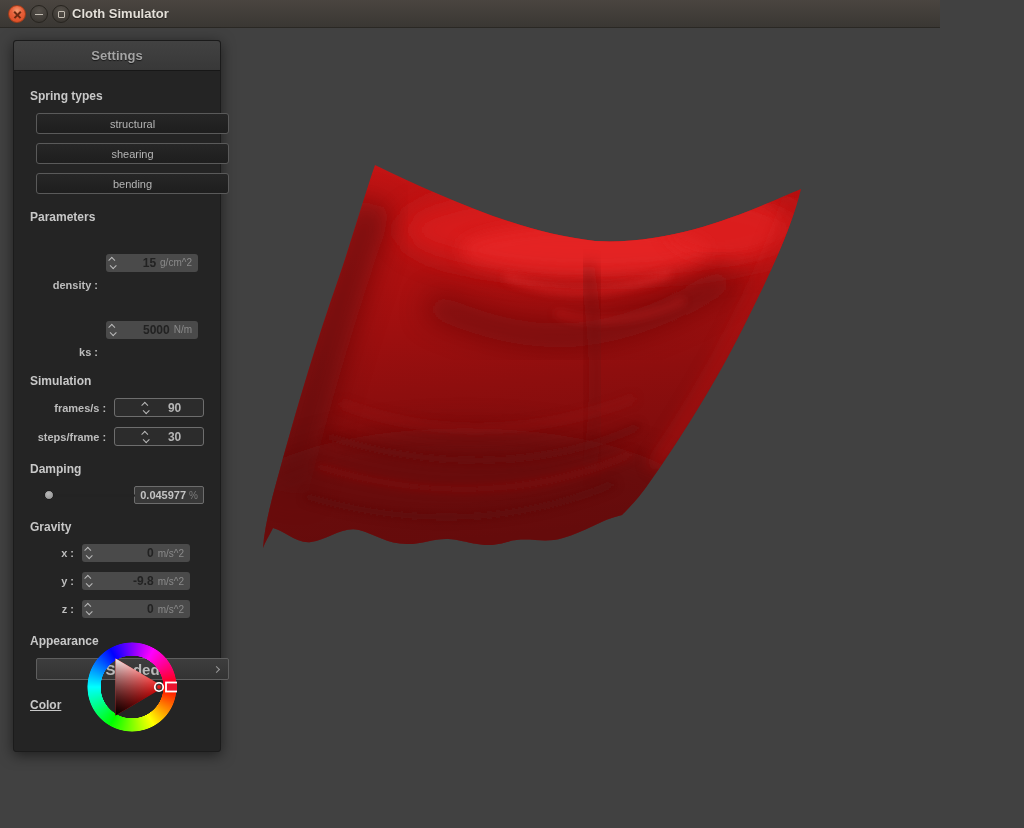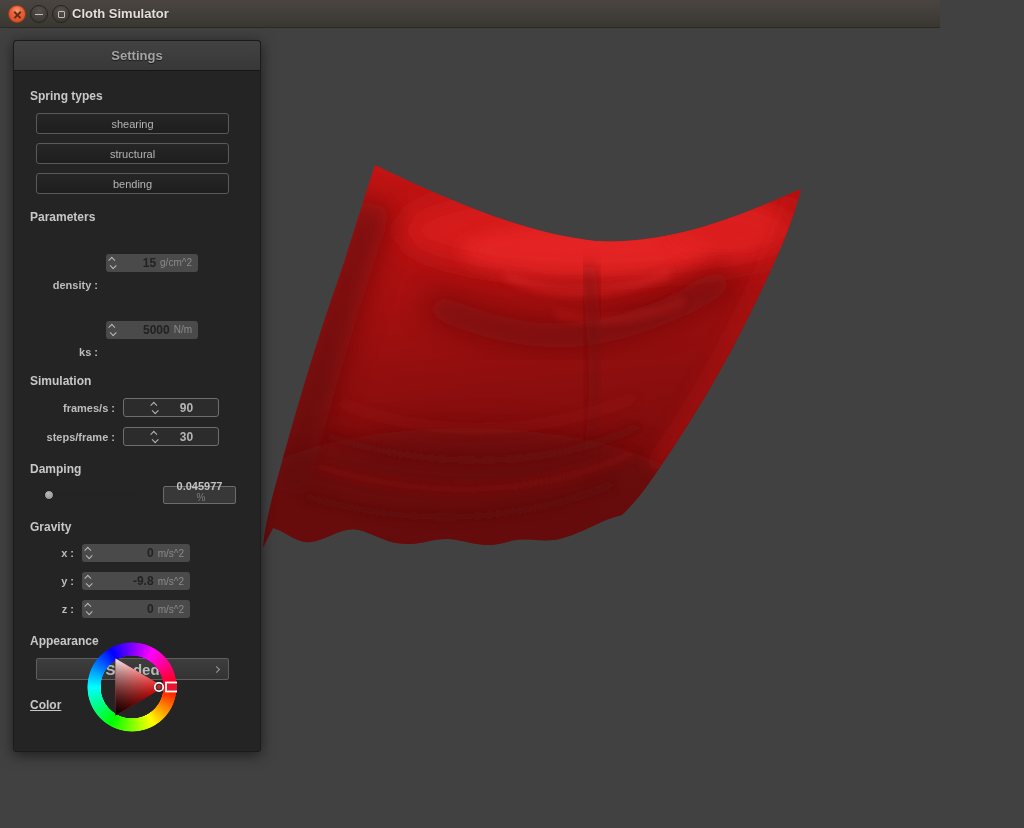--- a/index.html
+++ b/index.html
@@ -27,21 +27,21 @@
   .btn-max .sq { position:absolute; left:4.5px; top:4.5px; width:7px; height:7px;
     border:1.6px solid #c2bcb2; border-radius:1px; }
   .win-title { position:absolute; left:72px; top:6px; font-size:13px; font-weight:bold;
     color:#e3dfd8; text-shadow:0 1px 1px rgba(0,0,0,.5); }
 
   
   .viewport { position:absolute; left:0; top:28px; width:1024px; height:800px; background:#414141; }
   .cloth-svg { position:absolute; left:255px; top:120px; }
 
   
-  .panel { position:absolute; left:13px; top:40px; width:248px; height:712px;
+  .panel { position:absolute; left:13px; top:40px; width:208px; height:712px;
     background:#242424; border-radius:3px; box-shadow:0 3px 14px rgba(0,0,0,.55);
     border:1px solid #1b1b1b; }
   .panel-header { height:30px; background:linear-gradient(#424242,#383838);
     border-bottom:1px solid #171717; border-radius:3px 3px 0 0;
     display:flex; align-items:center; justify-content:center; }
   .panel-header span { font-size:13px; font-weight:bold; color:#a4a4a4;
     text-shadow:0 1px 1px rgba(0,0,0,.6); }
   .panel-body { padding:12px 16px 0 16px; }
 
   .sec-label { font-size:12px; font-weight:bold; color:#c8c8c8; margin:16px 0 10px 0; }
@@ -74,21 +74,21 @@
 
   
   .slider-row { display:flex; align-items:center; margin-bottom:10px; }
   .slider { position:relative; width:92px; height:12px; margin-left:13px; }
   .slider-track { position:absolute; left:0; top:4.5px; width:92px; height:3.5px;
     background:#232323; border-radius:2px; }
   .slider-knob { position:absolute; left:1px; top:1px; width:10px; height:10px; border-radius:50%;
     background:radial-gradient(circle at 40% 35%, #b9b9b9, #8d8d8d); border:1px solid #1e1e1e; }
   .damp-box { margin-left:28px; width:73px; height:18px; background:#383838;
     border:1px solid #6d6d6d; border-radius:2px; display:flex; align-items:center;
-    justify-content:flex-end; padding:0 5px;flex-direction:column; }
+    justify-content:flex-end; padding:6px 5px; }
   .damp-box .val { font-size:11px; font-weight:bold; color:#c3c3c3; }
   .damp-box .unit { font-size:10px; color:#7c7c7c; margin-left:3px; }
 
   
   .dropdown { position:relative; width:193px; height:22px; margin-left:6px;
     background:linear-gradient(#3d3d3d,#333333); border:1px solid #5f5f5f; border-radius:2px;
     display:flex; align-items:center; justify-content:center; color:#b9b9b9;
     font-size:15px; font-weight:bold; cursor:default; }
   .dd-chev { position:absolute; right:9px; top:8px; width:5px; height:5px;
     border:solid #9a9a9a; border-width:1.6px 1.6px 0 0; transform:rotate(45deg); }
@@ -186,22 +186,22 @@
   </svg>
 </div>
 
 <div class="panel">
   <div class="panel-header">
     <span>Settings</span>
   </div>
   <div class="panel-body">
 
     <div class="sec-label first">Spring types</div>
+    <div class="wide-btn">structural</div>
     <div class="wide-btn">shearing</div>
-    <div class="wide-btn">structural</div>
     <div class="wide-btn">bending</div>
 
     <div class="sec-label">Parameters</div>
 
     <div class="row">
       <span class="row-label lbl-param">density :</span>
       <div class="spin spin-gray">
         <span class="chevs">
           <i class="chev chev-up"></i>
             <i class="chev chev-down"></i>

